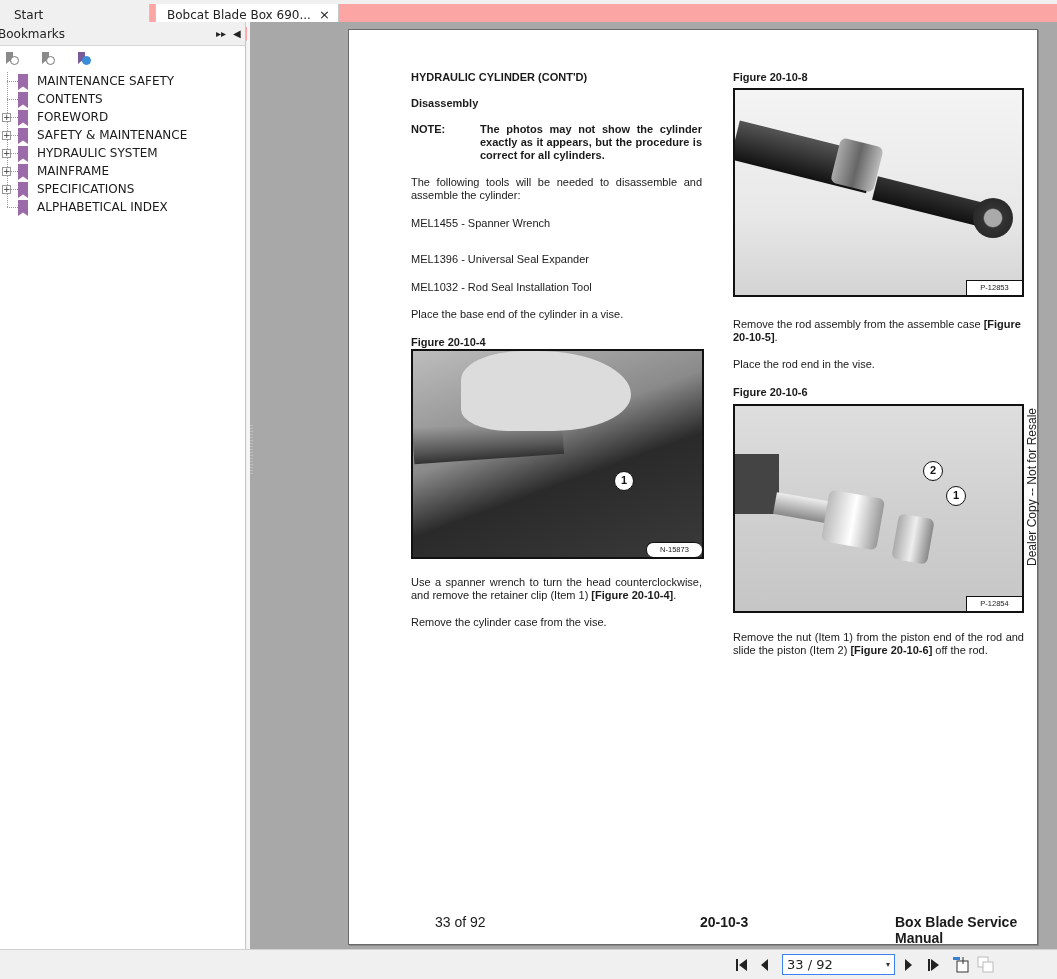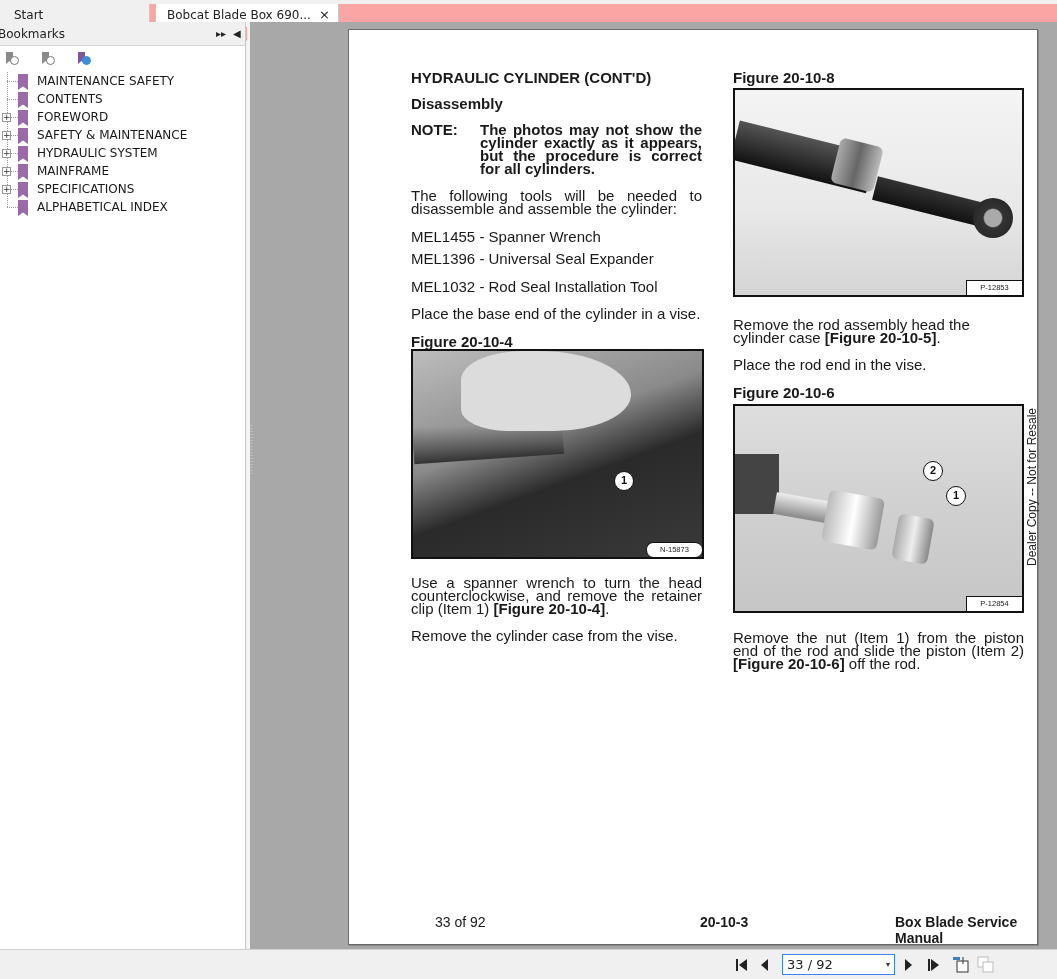--- a/index.html
+++ b/index.html
@@ -22,21 +22,21 @@
   .tree { position: relative; }
   .tree-item { position: relative; height: 18px; font-size: 12px; line-height: 18px; color: #1a1a1a; padding-left: 37px; }
   .tree-item .bm { position: absolute; left: 18px; top: 2px; width: 10px; height: 16px; background: #9b6aa8; clip-path: polygon(0 0,100% 0,100% 100%,50% 78%,0 100%); }
   .tree-item .hline { position: absolute; left: 7px; top: 9px; width: 11px; border-top: 1px dotted #999; }
   .tree-item .exp { position: absolute; left: 2px; top: 5px; width: 9px; height: 9px; border: 1px solid #999; background: #fff; font-size: 9px; line-height: 7px; text-align: center; color: #333; }
   .tree .vline { position: absolute; left: 7px; top: 0; height: 135px; border-left: 1px dotted #999; }
   .splitter { position: absolute; left: 247px; top: 22px; width: 3px; height: 927px; background: #f5f5f5; }
   .grip { position: absolute; left: 250px; top: 425px; width: 3px; height: 50px; background: repeating-linear-gradient(#bcbcbc 0 1px, transparent 1px 3px); }
   .viewer { position: absolute; left: 250px; top: 22px; width: 807px; height: 927px; background: #a8a8a8; }
   .page { position: absolute; left: 348px; top: 29px; width: 690px; height: 916px; background: #ffffff; border: 1px solid #6a6a6a; box-shadow: 1px 1px 0 #888; font-family: "Liberation Sans", sans-serif; color: #1a1a1a; }
-  .col { position: absolute; font-size: 15px; line-height: 13px; }
+  .col { position: absolute; font-size: 11px; line-height: 13px; }
   .col p { margin: 0; }
   .h-bold { font-weight: bold; }
   .justify { text-align: justify; }
   .note { display: flex; font-weight: bold; }
   .note .lbl { width: 42px; flex: none; }
   .note .txt { text-align: justify; margin-left: 27px; }
   .figure { position: absolute; border: 2px solid #111; overflow: hidden; }
   .fig-label { position: absolute; right: 0; bottom: 0; background: #fff; border-left: 1px solid #111; border-top: 1px solid #111; font-size: 7.5px; text-align: center; color: #222; }
   .callout { position: absolute; width: 20px; height: 20px; border-radius: 50%; background: #fff; border: 1.5px solid #111; font-size: 11px; font-weight: bold; text-align: center; line-height: 17px; color: #111; }
   .watermark { position: absolute; left: 673px; top: 370px; width: 20px; height: 180px; }
@@ -100,21 +100,21 @@
 
   <div class="col" style="left:62px; top:41px; width:291px;">
     <p class="h-bold">HYDRAULIC CYLINDER (CONT'D)</p>
     <p class="h-bold" style="margin-top:13px;">Disassembly</p>
     <div class="note" style="margin-top:13px;">
       <span class="lbl">NOTE:</span>
       <span class="txt">The photos may not show the cylinder exactly as it appears, but the procedure is correct for all cylinders.</span>
     </div>
     <p class="justify" style="margin-top:14px;">The following tools will be needed to disassemble and assemble the cylinder:</p>
     <p style="margin-top:15px;">MEL1455 - Spanner Wrench</p>
-    <p style="margin-top:9px;">MEL1396 - Universal Seal Expander</p>
+    <p style="margin-top:23px;">MEL1396 - Universal Seal Expander</p>
     <p style="margin-top:15px;">MEL1032 - Rod Seal Installation Tool</p>
     <p style="margin-top:14px;">Place the base end of the cylinder in a vise.</p>
     <p class="h-bold" style="margin-top:15px;">Figure 20-10-4</p>
   </div>
 
   <div class="figure" style="left:62px; top:319px; width:293px; height:210px; background: linear-gradient(160deg, #bdbdbd 0%, #8a8a8a 40%, #2a2a2a 60%, #3a3a3a 100%);">
     <div style="position:absolute; left:0; top:72px; width:150px; height:36px; background:linear-gradient(#9a9a9a,#555 70%,#333); transform:rotate(-4deg);"></div>
     <div style="position:absolute; left:48px; top:0; width:170px; height:80px; background:#dcdcdc; border-radius:40% 60% 50% 30%;"></div>
     <div class="callout" style="left:201px; top:120px;">1</div>
     <div class="fig-label" style="width:56px; height:15px; line-height:14px;border-radius:7px;">N-15873</div>
@@ -130,21 +130,21 @@
   </div>
   <div class="figure" style="left:384px; top:58px; width:291px; height:209px; background: linear-gradient(180deg, #f4f4f4 0%, #e8e8e8 60%, #d4d4d4 100%);">
     <div style="position:absolute; left:0; top:30px; width:140px; height:40px; background:linear-gradient(#555,#111); transform:rotate(14deg); transform-origin:left;"></div>
     <div style="position:absolute; left:100px; top:52px; width:44px; height:46px; background:linear-gradient(90deg,#aaa,#666,#bbb); border-radius:6px; transform:rotate(14deg);"></div>
     <div style="position:absolute; left:140px; top:86px; width:120px; height:24px; background:linear-gradient(#333,#111); transform:rotate(14deg); transform-origin:left;"></div>
     <div style="position:absolute; left:238px; top:108px; width:40px; height:40px; border-radius:50%; background:radial-gradient(#aaa 30%,#333 35%,#222);"></div>
     <div class="fig-label" style="width:56px; height:15px; line-height:14px;">P-12853</div>
   </div>
 
   <div class="col" style="left:384px; top:288px; width:291px;">
-    <p><span>Remove the rod assembly head the cylinder case </span><b>[Figure 20-10-5]</b><span>.</span></p>
+    <p><span>Remove the rod assembly from the assemble case </span><b>[Figure 20-10-5]</b><span>.</span></p>
     <p style="margin-top:14px;">Place the rod end in the vise.</p>
     <p class="h-bold" style="margin-top:15px;">Figure 20-10-6</p>
   </div>
 
   <div class="figure" style="left:384px; top:374px; width:291px; height:209px; background: linear-gradient(180deg, #dedede 0%, #d0d0d0 50%, #c6c6c6 100%);">
     <div style="position:absolute; left:0; top:48px; width:44px; height:60px; background:#444;"></div>
     <div style="position:absolute; left:40px; top:86px; width:100px; height:22px; background:linear-gradient(#eee,#888); transform:rotate(10deg); transform-origin:left;"></div>
     <div style="position:absolute; left:90px; top:88px; width:56px; height:52px; background:linear-gradient(90deg,#bbb,#fff,#999); border-radius:6px; transform:rotate(10deg);"></div>
     <div style="position:absolute; left:160px; top:110px; width:36px; height:46px; background:linear-gradient(90deg,#aaa,#eee,#888); border-radius:6px; transform:rotate(10deg);"></div>
     <div class="callout" style="left:188px; top:55px;">2</div>

